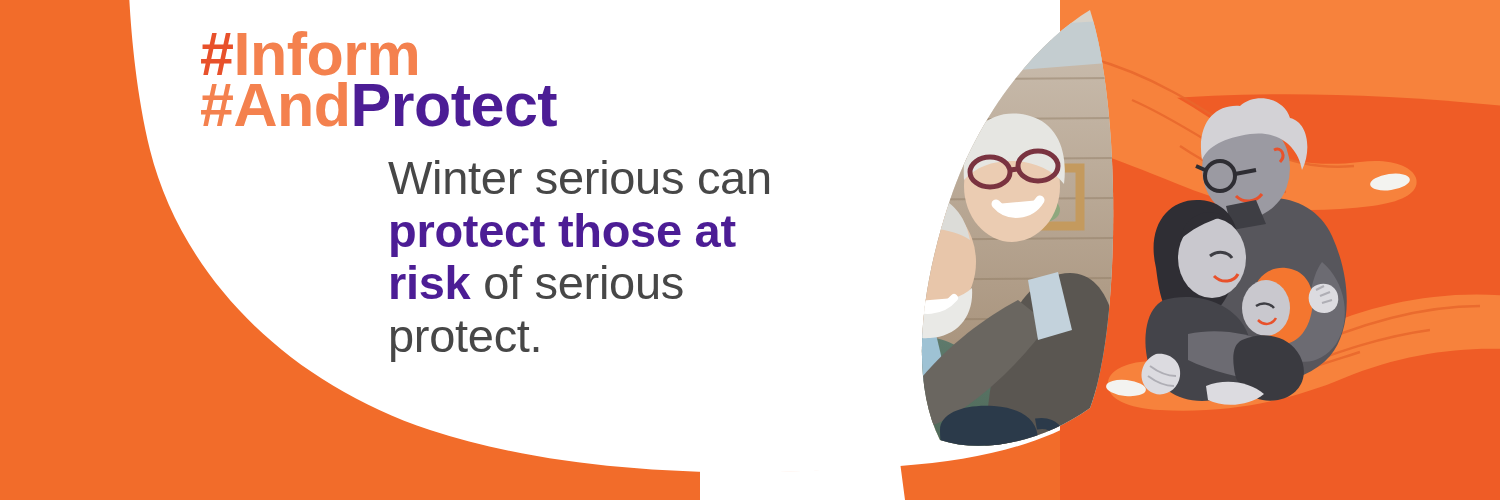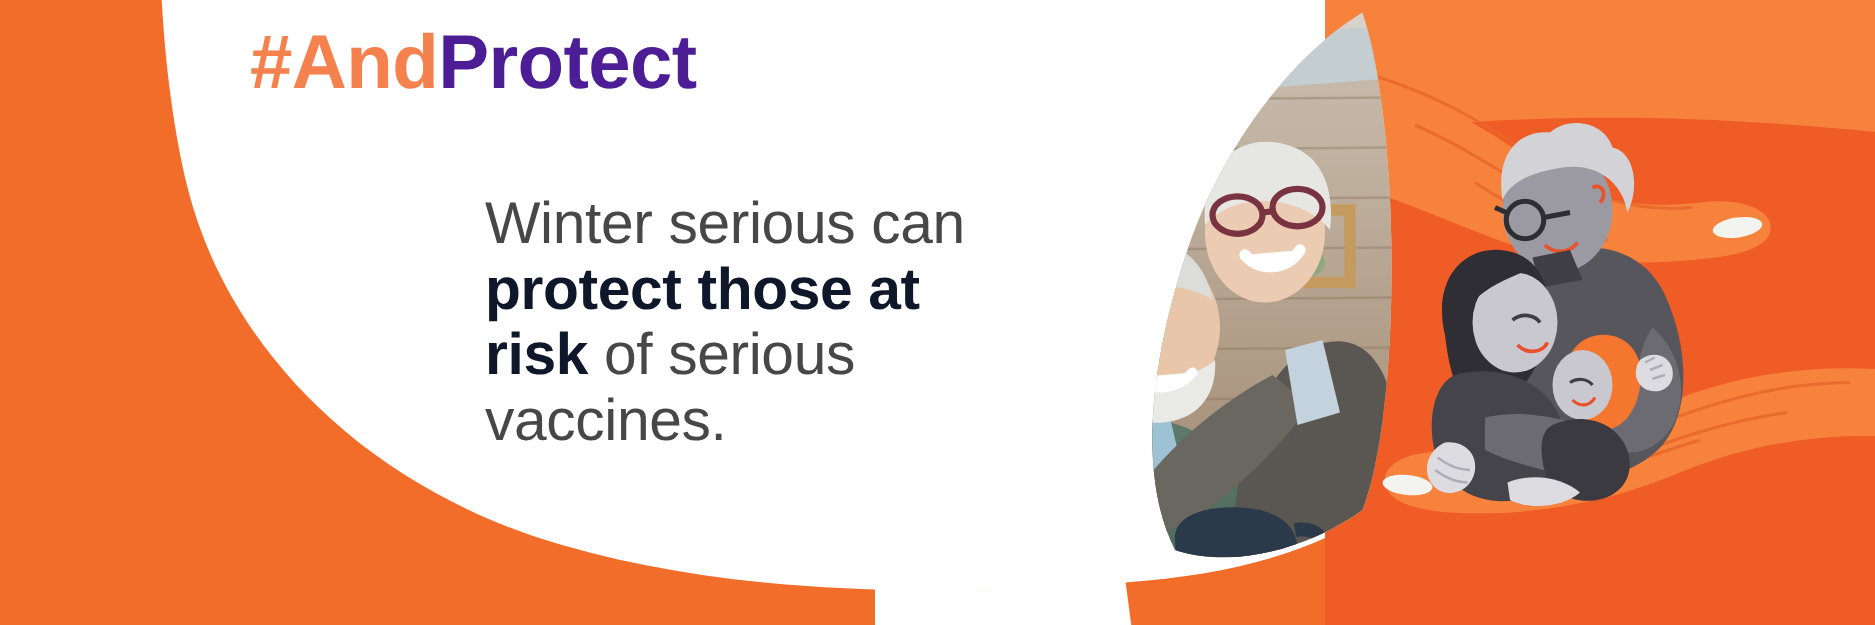--- a/index.html
+++ b/index.html
@@ -40,21 +40,21 @@
     left:388px;
     top:152px;
     width:430px;
     z-index:30;
     color:#474747;
     font-size:47px;
     line-height:1.12;
     font-weight:400;
     letter-spacing:-0.3px;
   }
-  #bodycopy b{color:#0f172a;font-weight:700;}
+  #bodycopy b{color:#4c1d95;font-weight:700;}
 
   
   #photo-lens{
     position:absolute;
     left:790px; top:0;
     width:330px; height:500px;
     z-index:20;
     pointer-events:none;
   }
   #photo-lens svg{display:block;}
@@ -90,24 +90,25 @@
                  C 560,472 720,480 900,466
                  C 1010,458 1090,430 1140,372
                  L 1160,-40 Z" fill="#FFFFFF"></path>
 
         <path d="M 700,470 C 780,474 850,470 900,462 L 905,500 L 700,500 Z" fill="#FFFFFF"></path>
       </g>
     </svg>
   </div>
 
   <div id="hashtags">
+    <div class="tag-line"><span class="hash-dark">#</span><span class="word-light">Inform</span></div>
     <div class="tag-line l2"><span class="hash-light">#</span><span class="word-light">And</span><span class="word-dark">Protect</span></div>
   </div>
 
-  <div id="bodycopy"><span>Winter serious can </span><b>protect those at risk</b><span> of serious vaccines.</span></div>
+  <div id="bodycopy"><span>Winter serious can </span><b>protect those at risk</b><span> of serious protect.</span></div>
 
   <div id="photo-lens">
     <svg width="330" height="500" viewBox="0 0 330 500">
       <defs>
         <clipPath id="lens">
           <path d="M 300,10
                    C 250,40 190,110 160,200
                    C 130,290 120,380 150,440
                    C 195,455 255,440 300,408
                    C 330,330 332,110 300,10 Z"></path>

